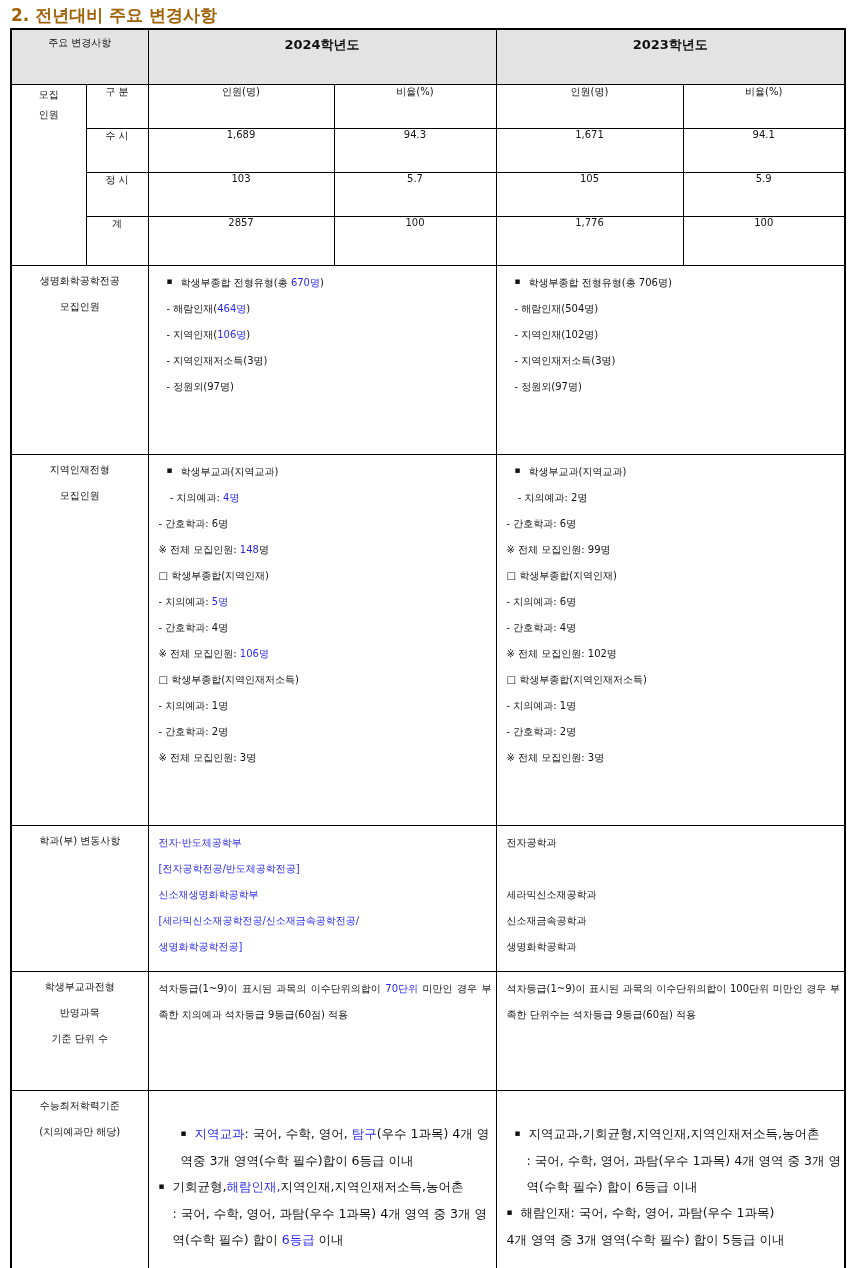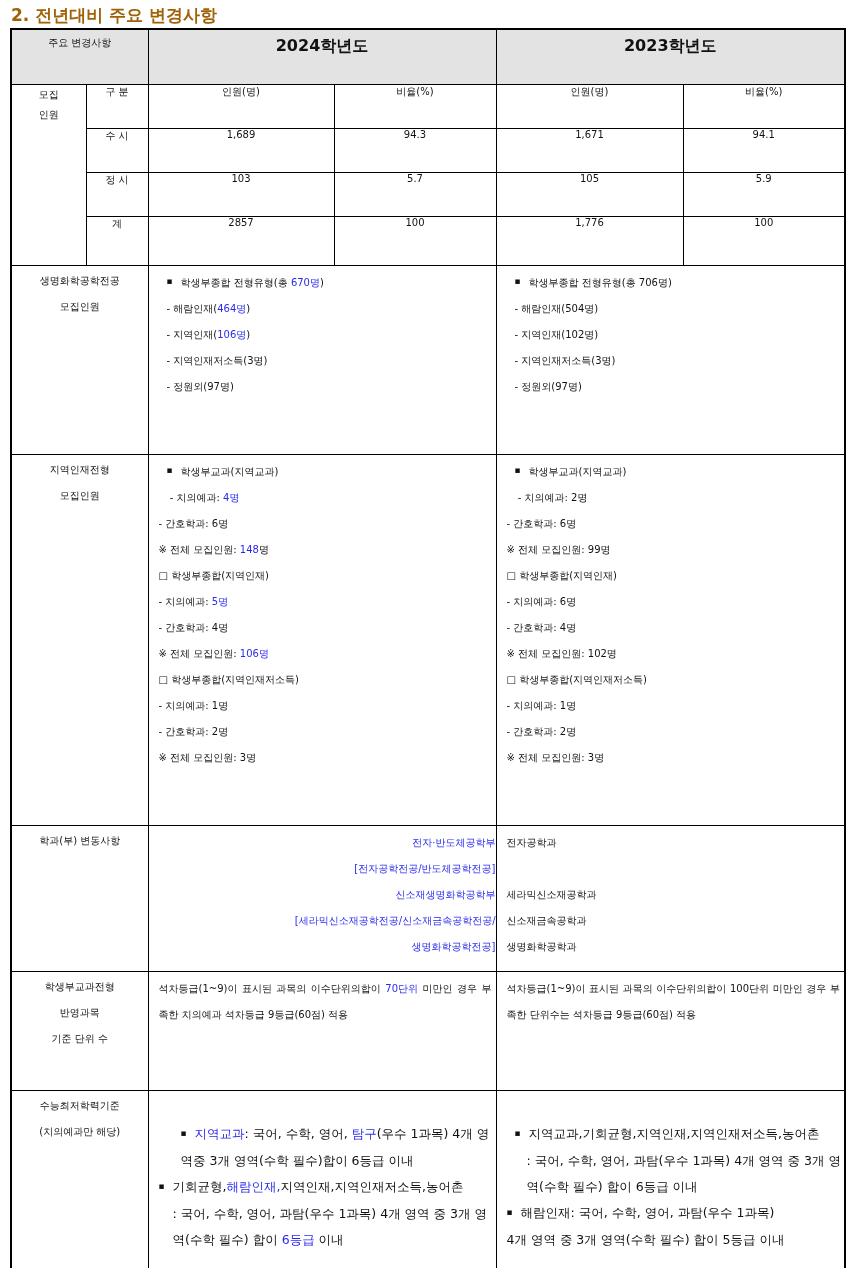--- a/index.html
+++ b/index.html
@@ -4,25 +4,25 @@
 <style>
   html, body { margin: 0; padding: 0; background: #ffffff; }
   body { width: 853px; height: 1268px; position: relative; overflow: hidden;
          font-family: "DejaVu Sans", "Liberation Sans", sans-serif; color: #111; }
   .title { position: absolute; left: 11px; top: 4px; font-size: 17px; font-weight: bold;
            letter-spacing: 0px; color: #a16207; }
   table { position: absolute; left: 10px; top: 28px; border-collapse: collapse;
           table-layout: fixed; width: 834px; border: 2px solid #000; }
   td { border: 1px solid #000; vertical-align: top; font-size: 10px; padding: 0; }
   .hdr td { background: #e3e3e3; height: 48px; text-align: center; padding-top: 6px; }
-  .hdr .year { font-weight: bold; font-size: 16px; }
+  .hdr .year { font-weight: bold; font-size: 13px; }
   .num td { height: 43px; text-align: center; }
   .lbl { text-align: center; line-height: 26px; padding-top: 2px; }
   .content { padding: 4px 0 0 10px; line-height: 26px; }
-  .blue { color: #2a2aee; text-align: right; }
+  .blue { color: #2a2aee; }
   .ind1 { padding-left: 8px; }
   .bullet::before { content: "▪"; font-size: 9px; position: relative; top: -2px; margin-right: 8px; }
   .justify { text-align: justify; padding-right: 4px; }
   .small { font-size: 12.5px; }
 </style>
 </head>
 <body>
 
 <div class="title">2. 전년대비 주요 변경사항</div>
 

